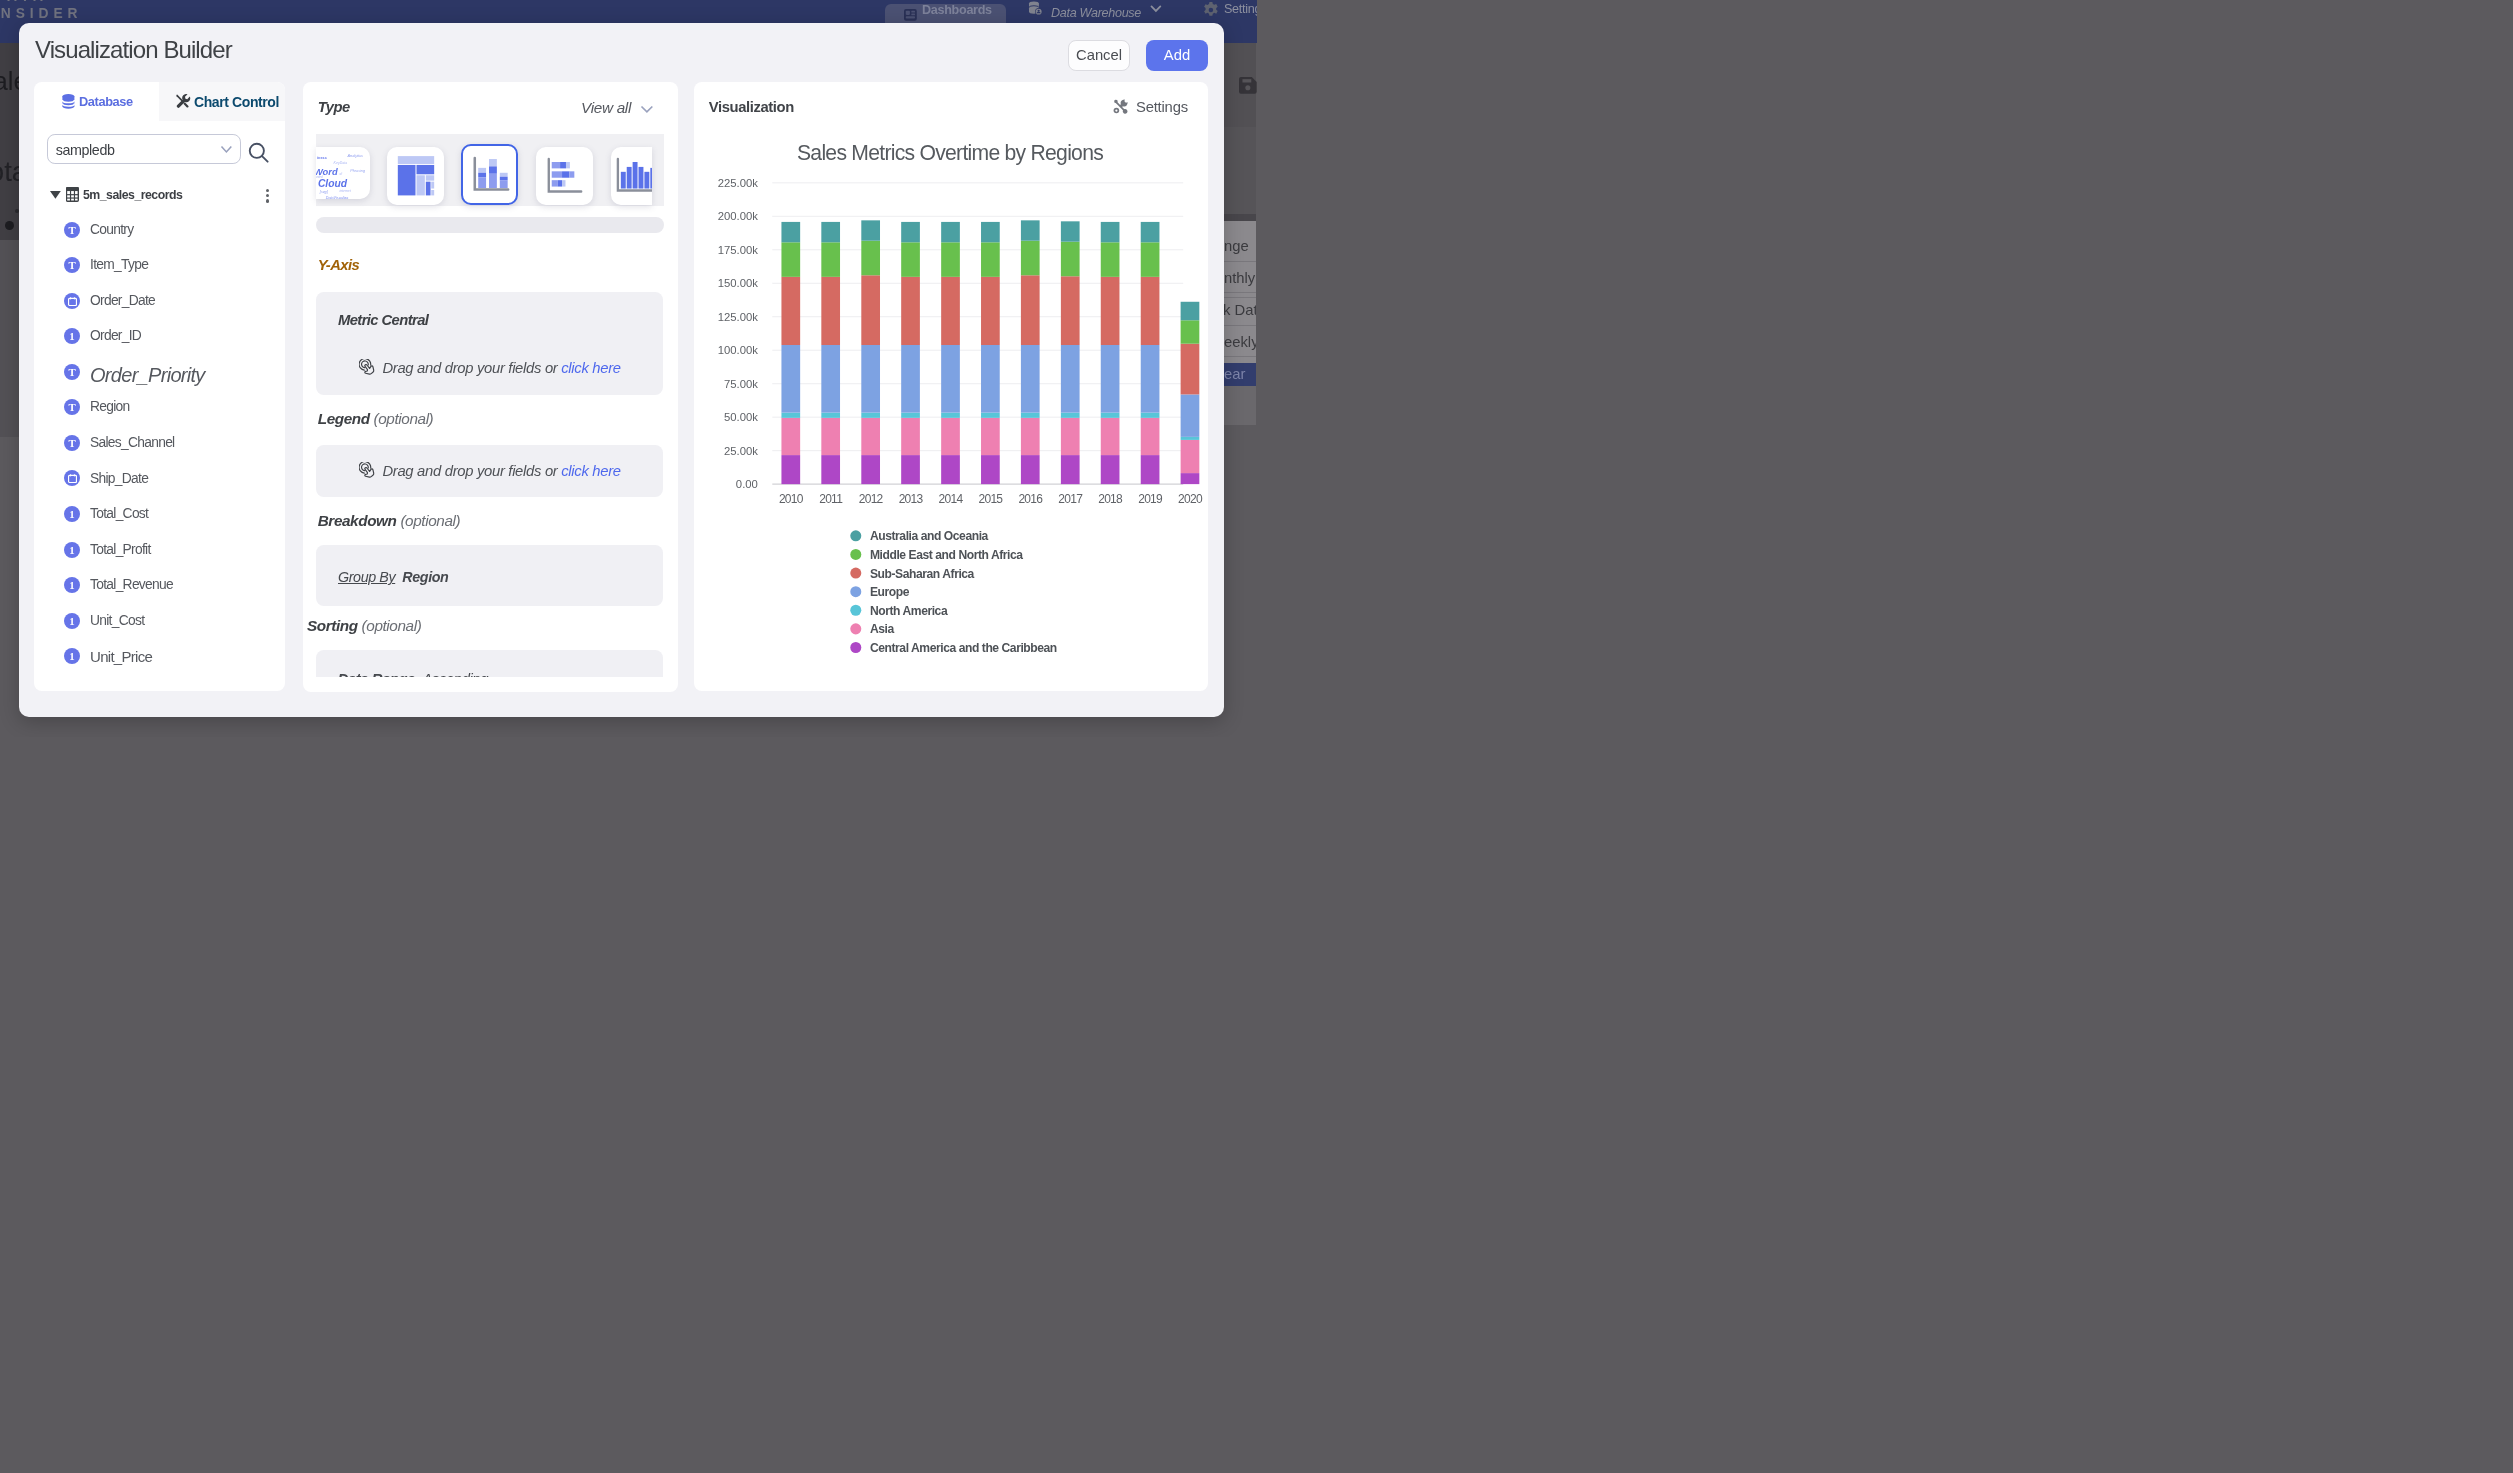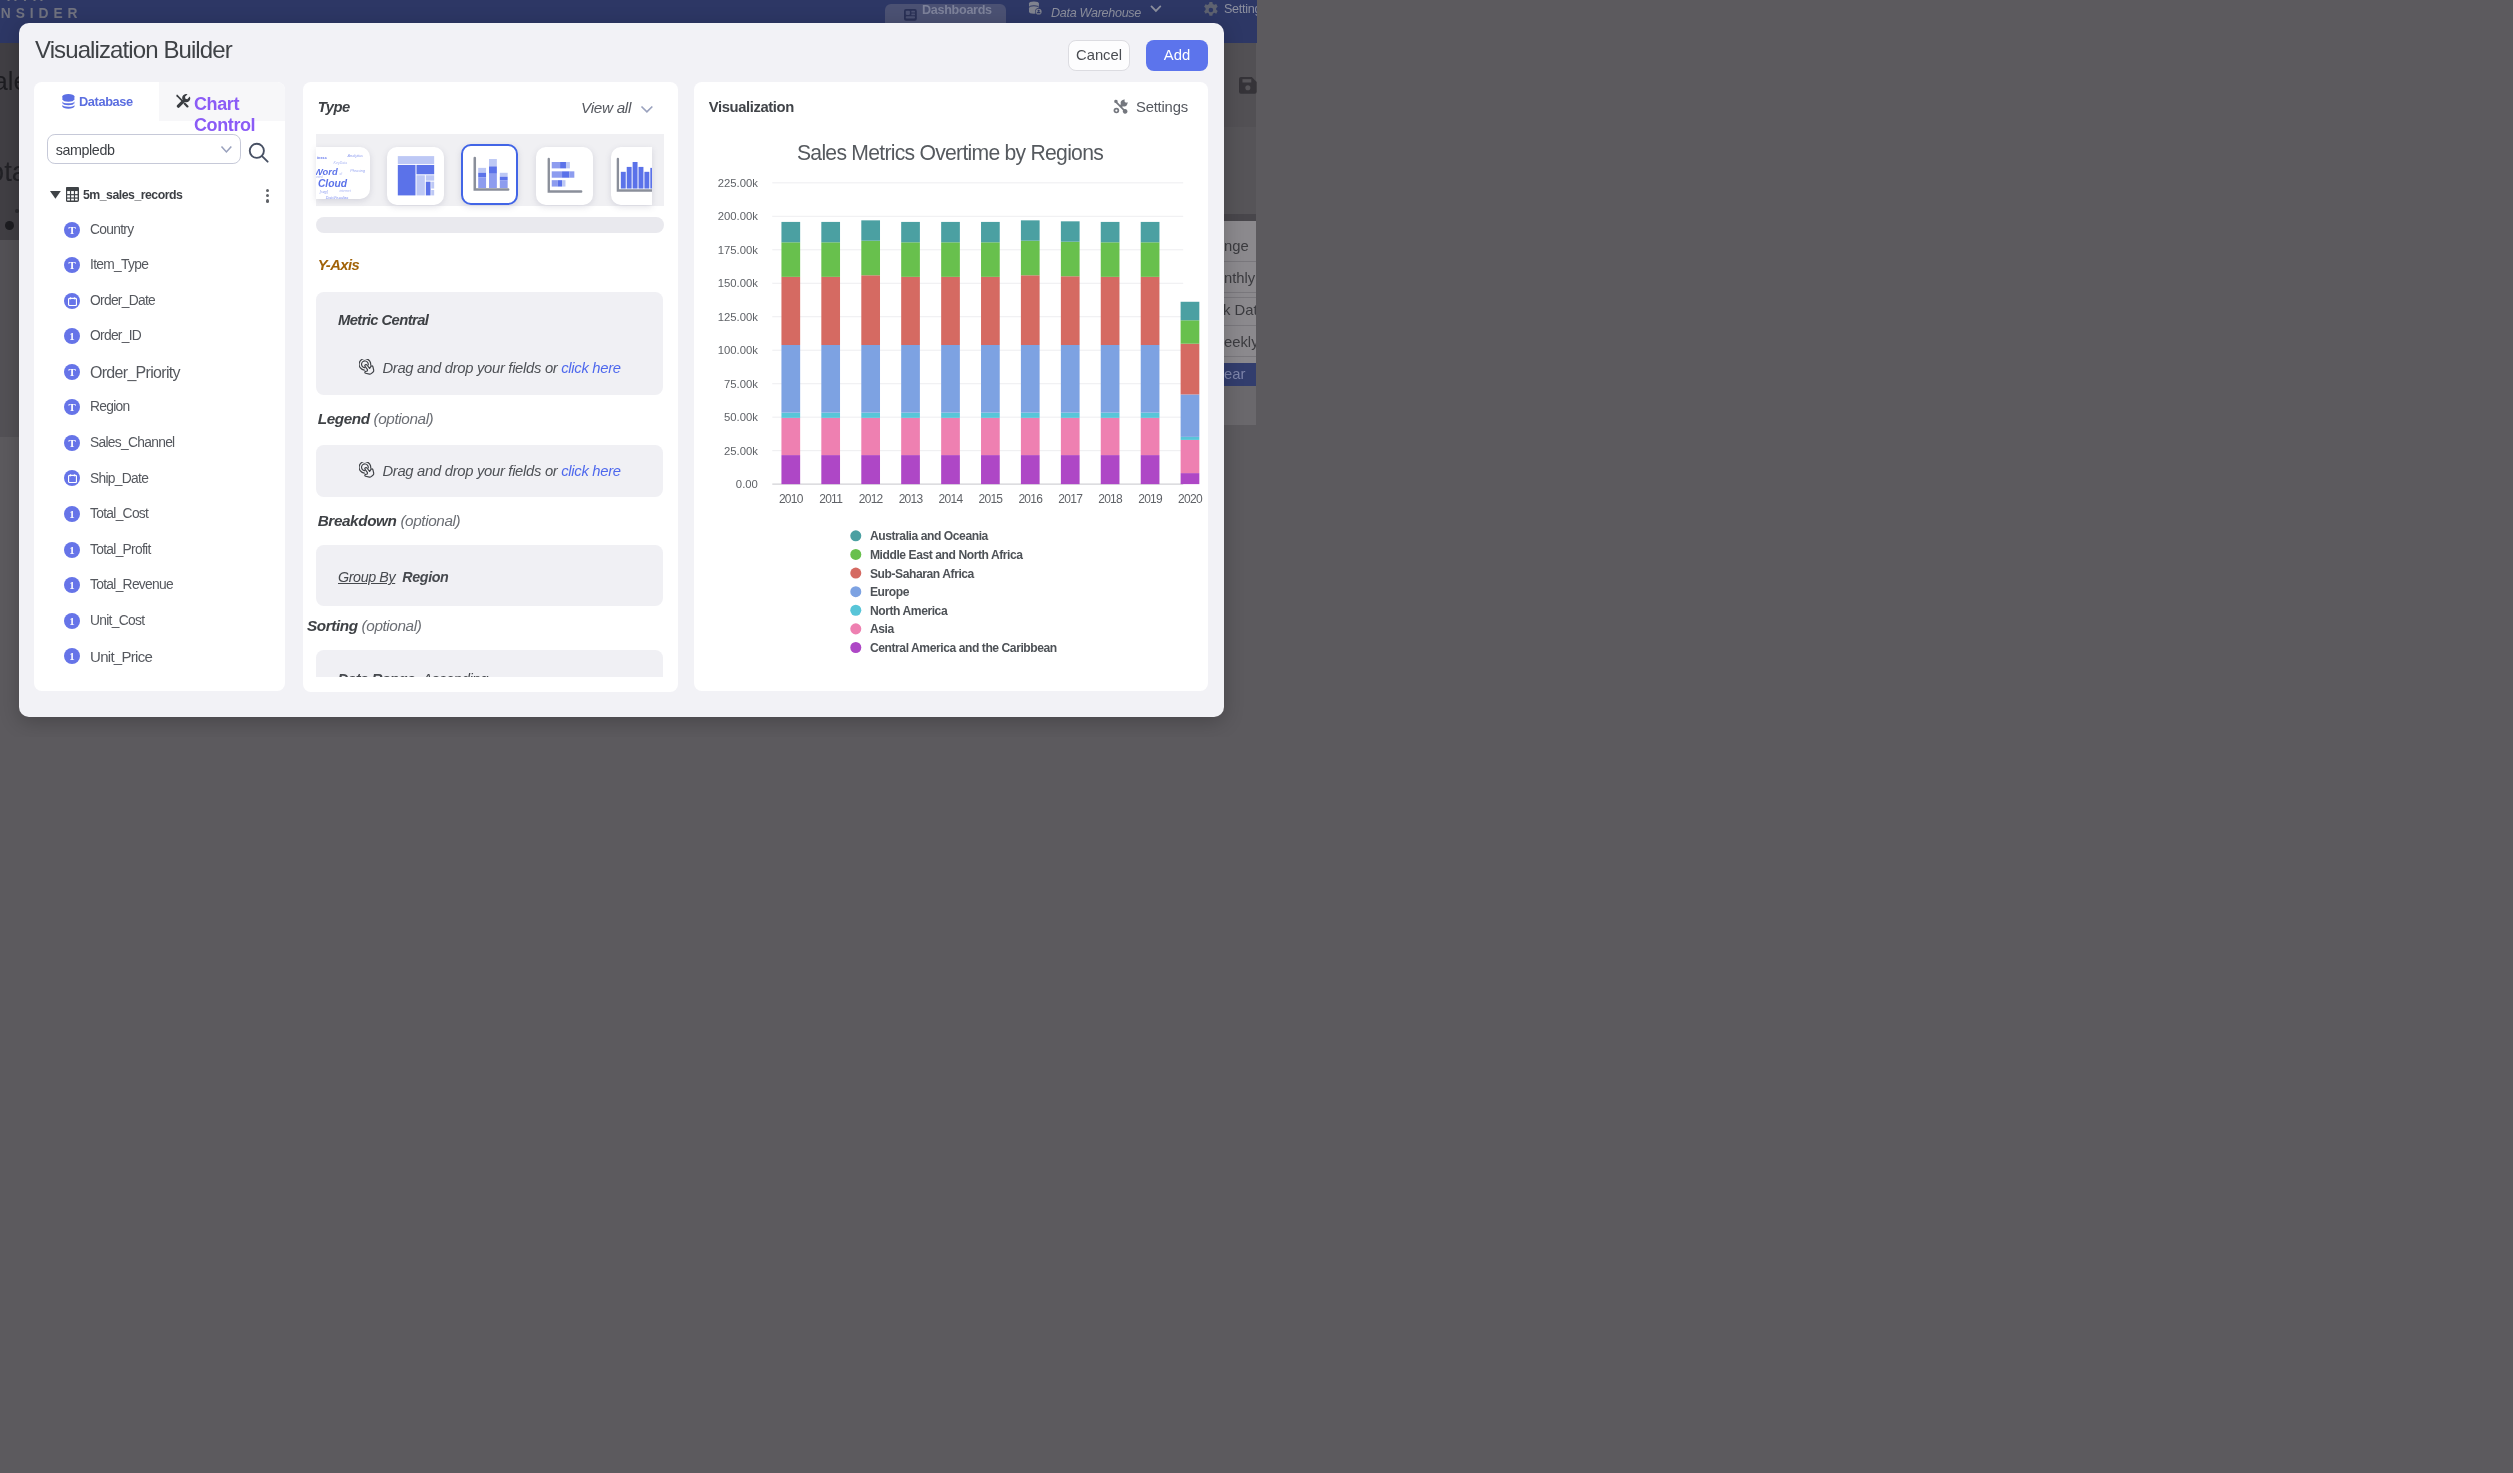--- a/index.html
+++ b/index.html
@@ -109,21 +109,21 @@
     <div class="abs" style="left:45px;top:12.3px;font-size:12.8px;font-weight:bold;letter-spacing:-0.4px;color:#5b6ee0;">Database</div>
 
     <svg class="abs" style="left:142px;top:11.8px;" width="14.8" height="14.8" viewBox="0 0 15 15">
       <g fill="#3a3d42">
         <path d="M1.2 0.6 L8.2 7.6 L7 8.8 L0.6 2.4 L0.3 0.9 z"></path>
         <path d="M9 8.4 l3.4 3.4 a1.1 1.1 0 0 1 -1.6 1.6 L7.4 10 z"></path>
         <path d="M10.6 0.7 a3.6 3.6 0 0 0 -4 5.8 L1.5 11.6 a1.5 1.5 0 0 0 2.1 2.1 L8.7 8.6 a3.6 3.6 0 0 0 4.8-4.6 L11 6.5 9 5.9 8.5 4 z" fill="none"></path>
         <path d="M14 2.6 L11.4 5.2 9.6 4.7 9.1 2.9 11.7 0.3 a4 4 0 0 0 -5 5.5 L1.3 11.2 a1.6 1.6 0 0 0 2.3 2.3 L9 8.1 a4 4 0 0 0 5-5.5 z"></path>
       </g>
     </svg>
-    <div class="abs" style="left:160px;top:12.3px;font-size:18px;font-weight:bold;letter-spacing:-0.4px;color:#8b5cf6;">Chart Control</div>
+    <div class="abs" style="left:160px;top:12.3px;font-size:14px;font-weight:bold;letter-spacing:-0.4px;color:#0c4a6e;">Chart Control</div>
 
     <div class="abs" style="left:12.6px;top:52px;width:194px;height:29.6px;border:1px solid #c6c9d8;border-radius:7.9px;background:#fff;"></div>
     <div class="abs" style="left:21.7px;top:60px;font-size:14.3px;letter-spacing:-0.4px;color:#3c3f44;">sampledb</div>
     <svg class="abs" style="left:186px;top:63px;" width="12.8" height="8.9" viewBox="0 0 13 9">
         <path d="M1.5 1.5 L6.5 7 L11.5 1.5" stroke="#99a1bd" stroke-width="1.6" fill="none"></path>
       </svg>
     <svg class="abs" style="left:213px;top:59px;" width="23.6" height="23.6" viewBox="0 0 24 24">
         <circle cx="10" cy="10" r="7.2" stroke="#475063" stroke-width="1.9" fill="none"></circle>
         <path d="M15.3 15.3 L21 21" stroke="#475063" stroke-width="1.9" stroke-linecap="round"></path>
       </svg>
@@ -163,21 +163,21 @@
           </svg>
         </div>
         <div class="abs" style="left:56px;top:211px;font-size:13.8px;letter-spacing:-0.7px;color:#55585e;">Order_Date</div>
     <div class="abs" style="left:30px;top:246px;width:16px;height:16px;border-radius:50%;background:#6674e8;">
           <span style="position:absolute;left:0;top:0;width:16px;text-align:center;font-size:10.8px;font-weight:bold;color:#fff;line-height:16px;font-family:'Liberation Serif',serif;">1</span>
         </div>
         <div class="abs" style="left:56px;top:246px;font-size:13.8px;letter-spacing:-0.7px;color:#55585e;">Order_ID</div>
     <div class="abs" style="left:30px;top:282px;width:16px;height:16px;border-radius:50%;background:#6674e8;">
           <span style="position:absolute;left:0;top:0;width:16px;text-align:center;font-size:10.8px;font-weight:bold;color:#fff;line-height:16px;font-family:'Liberation Serif',serif;">T</span>
         </div>
-        <div class="abs" style="left:56px;top:282px;font-size:16px;letter-spacing:-0.7px;color:#55585e;">Order_Priority</div>
+        <div class="abs" style="left:56px;top:282px;font-size:20px;letter-spacing:-0.7px;color:#55585e;font-style:italic;">Order_Priority</div>
     <div class="abs" style="left:30px;top:317px;width:16px;height:16px;border-radius:50%;background:#6674e8;">
           <span style="position:absolute;left:0;top:0;width:16px;text-align:center;font-size:10.8px;font-weight:bold;color:#fff;line-height:16px;font-family:'Liberation Serif',serif;">T</span>
         </div>
         <div class="abs" style="left:56px;top:317px;font-size:13.8px;letter-spacing:-0.7px;color:#55585e;">Region</div>
     <div class="abs" style="left:30px;top:353px;width:16px;height:16px;border-radius:50%;background:#6674e8;">
           <span style="position:absolute;left:0;top:0;width:16px;text-align:center;font-size:10.8px;font-weight:bold;color:#fff;line-height:16px;font-family:'Liberation Serif',serif;">T</span>
         </div>
         <div class="abs" style="left:56px;top:353px;font-size:13.8px;letter-spacing:-0.7px;color:#55585e;">Sales_Channel</div>
     <div class="abs" style="left:30px;top:388px;width:16px;height:16px;border-radius:50%;background:#6674e8;">
           <svg style="position:absolute;left:3.5px;top:3.5px;" width="9" height="9" viewBox="0 0 10 10">

